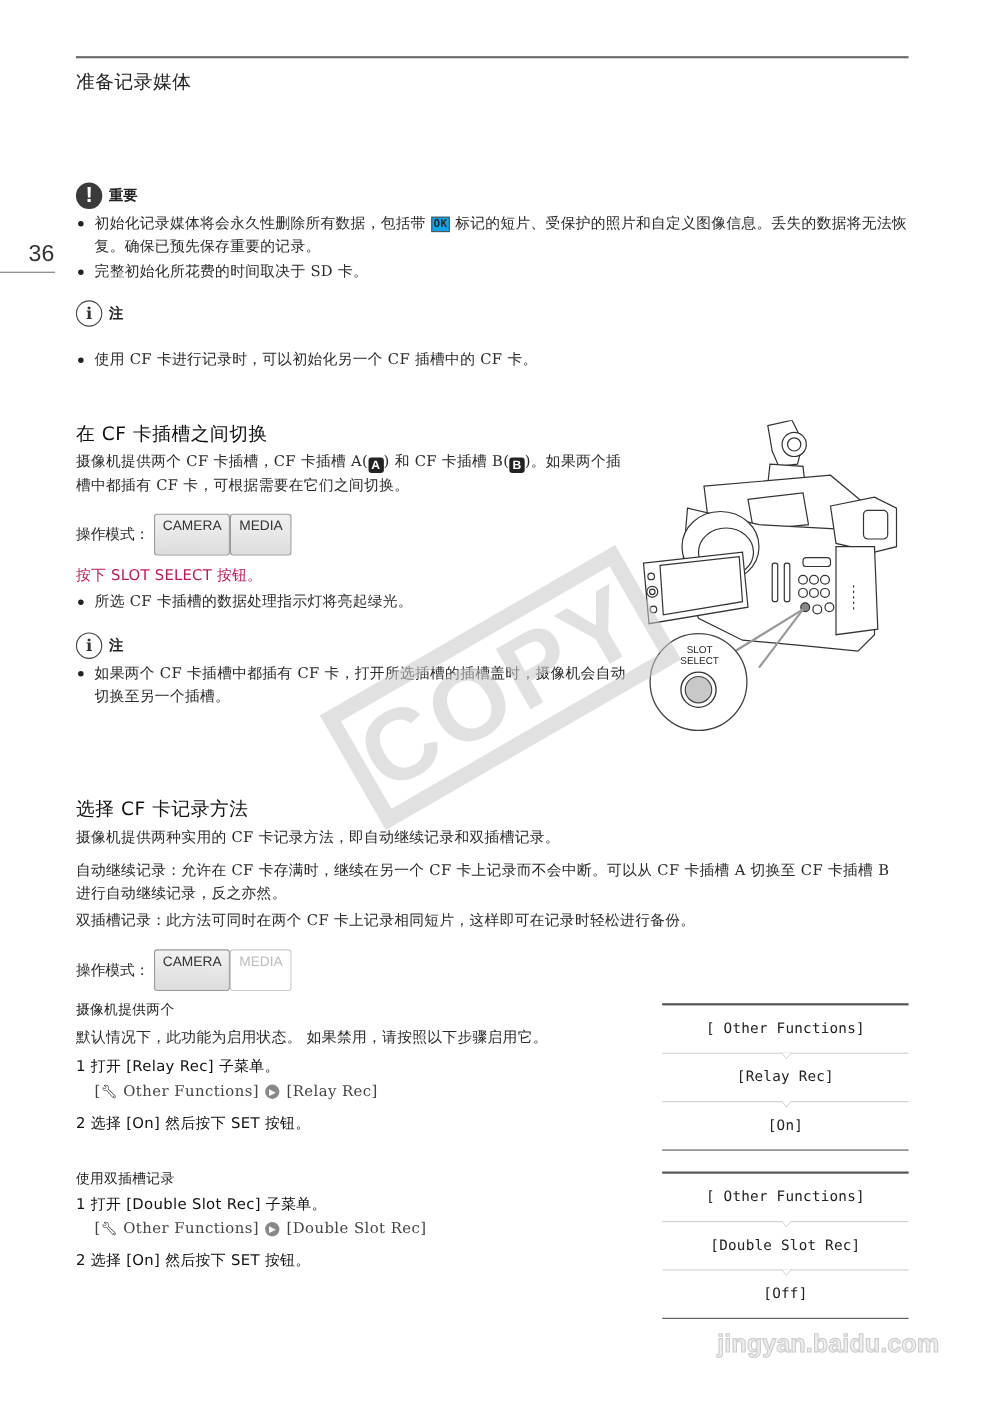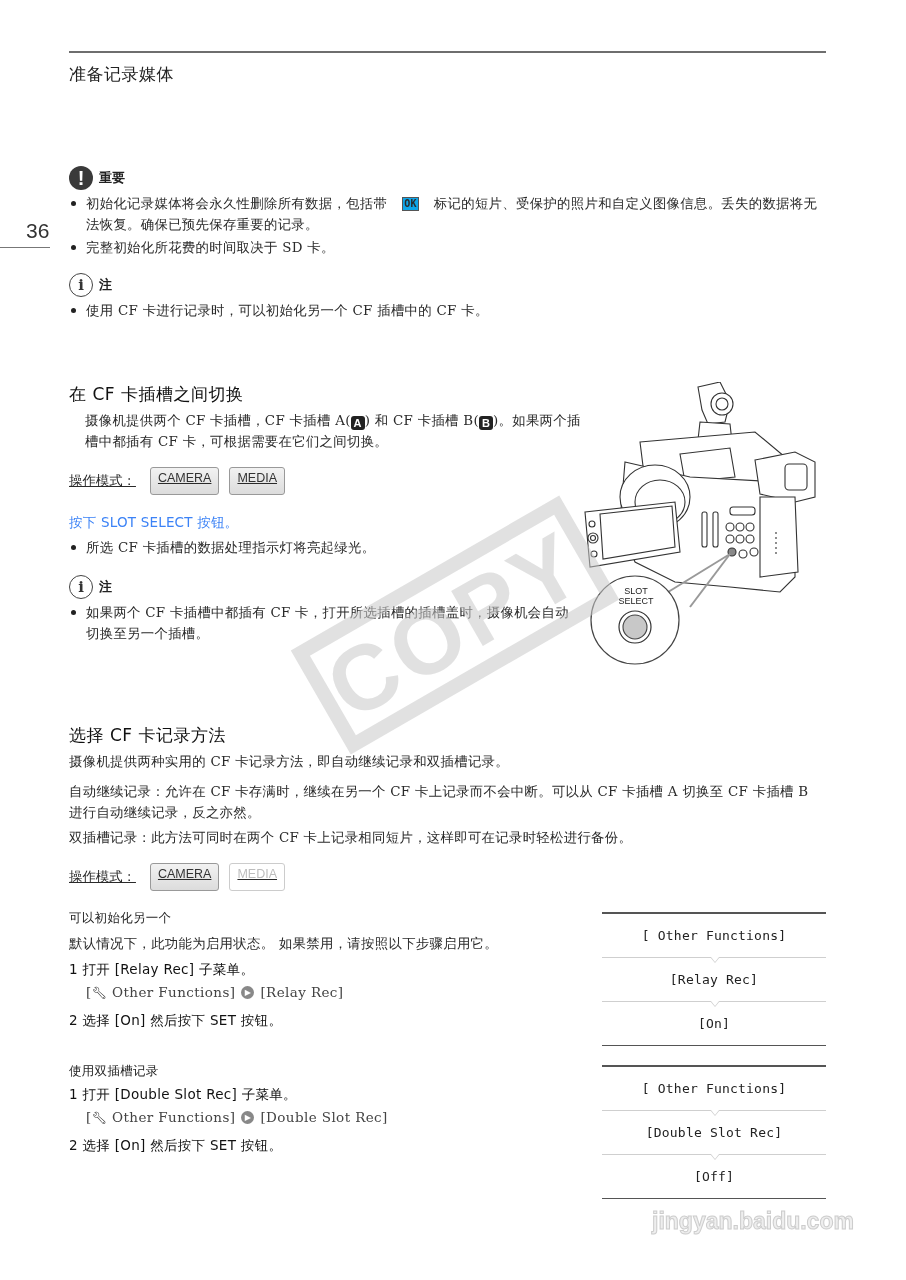--- a/index.html
+++ b/index.html
@@ -14,31 +14,31 @@
   .page-num-rule { left: 0; top: 247px; width: 50px; height: 1px; background: #777; }
 
   .note-head { display: flex; align-items: center; gap: 6px; font-family: "DejaVu Sans", sans-serif; font-size: 13px; font-weight: bold; color: #222; }
   .icon-important { width: 24px; height: 24px; border-radius: 50%; background: #3a3a3a; color: #fff; display: flex; align-items: center; justify-content: center; font-family: "Liberation Sans", sans-serif; font-weight: bold; font-size: 20px; line-height: 1; }
   .icon-info { width: 24px; height: 24px; border-radius: 50%; border: 1.6px solid #444; color: #333; display: flex; align-items: center; justify-content: center; font-family: "DejaVu Serif", serif; font-weight: bold; font-size: 15px; line-height: 1; }
 
   .body-text { font-size: 13.4px; line-height: 21px; color: #2a2a2a; letter-spacing: 0.3px; }
   .bullet { position: relative; padding-left: 17px; }
   .bullet::before { content: ""; position: absolute; left: 2px; top: 8px; width: 5px; height: 5px; border-radius: 50%; background: #222; }
 
-  .ok-box { display: inline-block; border: 1px solid #555; background: #0ea5e9; font-family: "DejaVu Sans Mono", monospace; font-size: 10px; line-height: 12px; padding: 0 1px; margin: 0 15px; font-weight: bold; vertical-align: 1px; }
+  .ok-box { display: inline-block; border: 1px solid #555; background: #0ea5e9; font-family: "DejaVu Sans Mono", monospace; font-size: 10px; line-height: 12px; padding: 0 1px; margin: 0 5px; font-weight: bold; vertical-align: 1px; }
   .slot-badge { display: inline-block; width: 14px; height: 14px; border-radius: 3px; background: #222; color: #fff; font-family: "Liberation Sans", sans-serif; font-weight: bold; font-size: 11px; line-height: 14px; text-align: center; vertical-align: -2px; }
 
   .section-title { font-family: "DejaVu Sans", sans-serif; font-size: 17px; color: #111; letter-spacing: 0.5px; }
 
-  .mode-row { display: flex; align-items: center; gap: 10px; font-size: 13.4px; color: #2a2a2a; text-decoration: underline; }
-  .mode-btn { display: inline-block; height: 28px; padding: 0 7px; border: 1px solid #999; border-radius: 3px; background: linear-gradient(#f2f2f2, #dcdcdc); font-family: "Liberation Sans", sans-serif; font-size: 12.5px; line-height: 20px; color: #333; }
+  .mode-row { display: flex; align-items: center; gap: 0; font-size: 13.4px; color: #2a2a2a; }
+  .mode-btn { display: inline-block; height: 38px; padding: 0 7px; border: 1px solid #999; border-radius: 3px; background: linear-gradient(#f2f2f2, #dcdcdc); font-family: "Liberation Sans", sans-serif; font-size: 12.5px; line-height: 20px; color: #333; }
   .mode-btn.disabled { background: #fff; border-color: #ccc; color: #bdbdbd; }
   .mode-btn.first { margin-left: 4px; }
 
-  .step-head { font-family: "DejaVu Sans", sans-serif; font-size: 13.5px; color: #3b82f6; letter-spacing: 0.2px; }
+  .step-head { font-family: "DejaVu Sans", sans-serif; font-size: 13.5px; color: #be185d; letter-spacing: 0.2px; }
   .sub-head { font-family: "DejaVu Sans", sans-serif; font-size: 12.5px; color: #222; letter-spacing: 0.3px; }
   .step { font-family: "DejaVu Sans", sans-serif; font-size: 13.5px; color: #111; letter-spacing: 0.3px; }
   .path { font-family: "DejaVu Serif", serif; font-size: 13.5px; color: #444; padding-left: 17px; display: flex; align-items: center; gap: 6px; letter-spacing: 0.4px; }
   .path-arrow { width: 13px; height: 13px; border-radius: 50%; background: #888; color: #fff; font-size: 8px; line-height: 13px; text-align: center; display: inline-block; }
   .wrench { font-family: "DejaVu Sans", sans-serif; font-size: 12px; color: #222; }
 
   
   .menu-panel { position: absolute; left: 602px; width: 224px; }
   .menu-panel .rule-top { height: 1.5px; background: #555; }
   .menu-panel .rule-bot { height: 1.5px; background: #555; }
@@ -72,25 +72,25 @@
     <span>初始化记录媒体将会永久性删除所有数据，包括带</span><span class="ok-box">OK</span><span>标记的短片、受保护的照片和自定义图像信息。丢失的数据将无法恢复。确保已预先保存重要的记录。</span>
   </div>
   <div class="body-text bullet" style="margin-top:2px;">完整初始化所花费的时间取决于 SD 卡。</div>
 </div>
 
 <div class="abs" style="left:69px; top:273px; width:760px;">
   <div class="note-head">
     <span class="icon-info">i</span>
     <span>注</span>
   </div>
-  <div class="body-text bullet" style="margin-top:3px;">使用 CF 卡进行记录时，可以初始化另一个 CF 插槽中的 CF 卡。</div>
+  <div class="body-text bullet" style="margin-top:20px;">使用 CF 卡进行记录时，可以初始化另一个 CF 插槽中的 CF 卡。</div>
 </div>
 
 <div class="abs section-title" style="left:69px; top:383px;">在 CF 卡插槽之间切换</div>
-<div class="abs body-text" style="left:85px; top:410px; width:500px;">
+<div class="abs body-text" style="left:69px; top:410px; width:500px;">
   <span>摄像机提供两个 CF 卡插槽，CF 卡插槽 A(</span><span class="slot-badge">A</span><span>) 和 CF 卡插槽 B(</span><span class="slot-badge">B</span><span>)。如果两个插槽中都插有 CF 卡，可根据需要在它们之间切换。</span>
 </div>
 <div class="abs mode-row" style="left:69px; top:467px;">
   <span>操作模式：</span>
   <span class="mode-btn first">CAMERA</span>
   <span class="mode-btn">MEDIA</span>
 </div>
 <div class="abs step-head" style="left:69px; top:514px;">按下 SLOT SELECT 按钮。</div>
 <div class="abs body-text bullet" style="left:69px; top:537px; width:500px;">所选 CF 卡插槽的数据处理指示灯将亮起绿光。</div>
 
@@ -162,21 +162,21 @@
 <div class="abs section-title" style="left:69px; top:724px;">选择 CF 卡记录方法</div>
 <div class="abs body-text" style="left:69px; top:751px; width:760px;">摄像机提供两种实用的 CF 卡记录方法，即自动继续记录和双插槽记录。</div>
 <div class="abs body-text" style="left:69px; top:781px; width:745px;">自动继续记录：允许在 CF 卡存满时，继续在另一个 CF 卡上记录而不会中断。可以从 CF 卡插槽 A 切换至 CF 卡插槽 B 进行自动继续记录，反之亦然。</div>
 <div class="abs body-text" style="left:69px; top:827px; width:760px;">双插槽记录：此方法可同时在两个 CF 卡上记录相同短片，这样即可在记录时轻松进行备份。</div>
 <div class="abs mode-row" style="left:69px; top:863px;">
   <span>操作模式：</span>
   <span class="mode-btn first">CAMERA</span>
   <span class="mode-btn disabled">MEDIA</span>
 </div>
 
-<div class="abs sub-head" style="left:69px; top:910px;">可以初始化另一个</div>
+<div class="abs sub-head" style="left:69px; top:910px;">摄像机提供两个</div>
 <div class="abs body-text" style="left:69px; top:933px; width:520px;">默认情况下，此功能为启用状态。 如果禁用，请按照以下步骤启用它。</div>
 <div class="abs step" style="left:69px; top:961px;">1 打开 [Relay Rec] 子菜单。</div>
 <div class="abs path" style="left:69px; top:984px;">
   <span><span>[</span><span class="wrench">🔧︎</span><span> Other Functions]</span></span>
   <span class="path-arrow">▶</span>
   <span>[Relay Rec]</span>
 </div>
 <div class="abs step" style="left:69px; top:1012px;">2 选择 [On] 然后按下 SET 按钮。</div>
 
 <div class="menu-panel" style="top:912px;">

